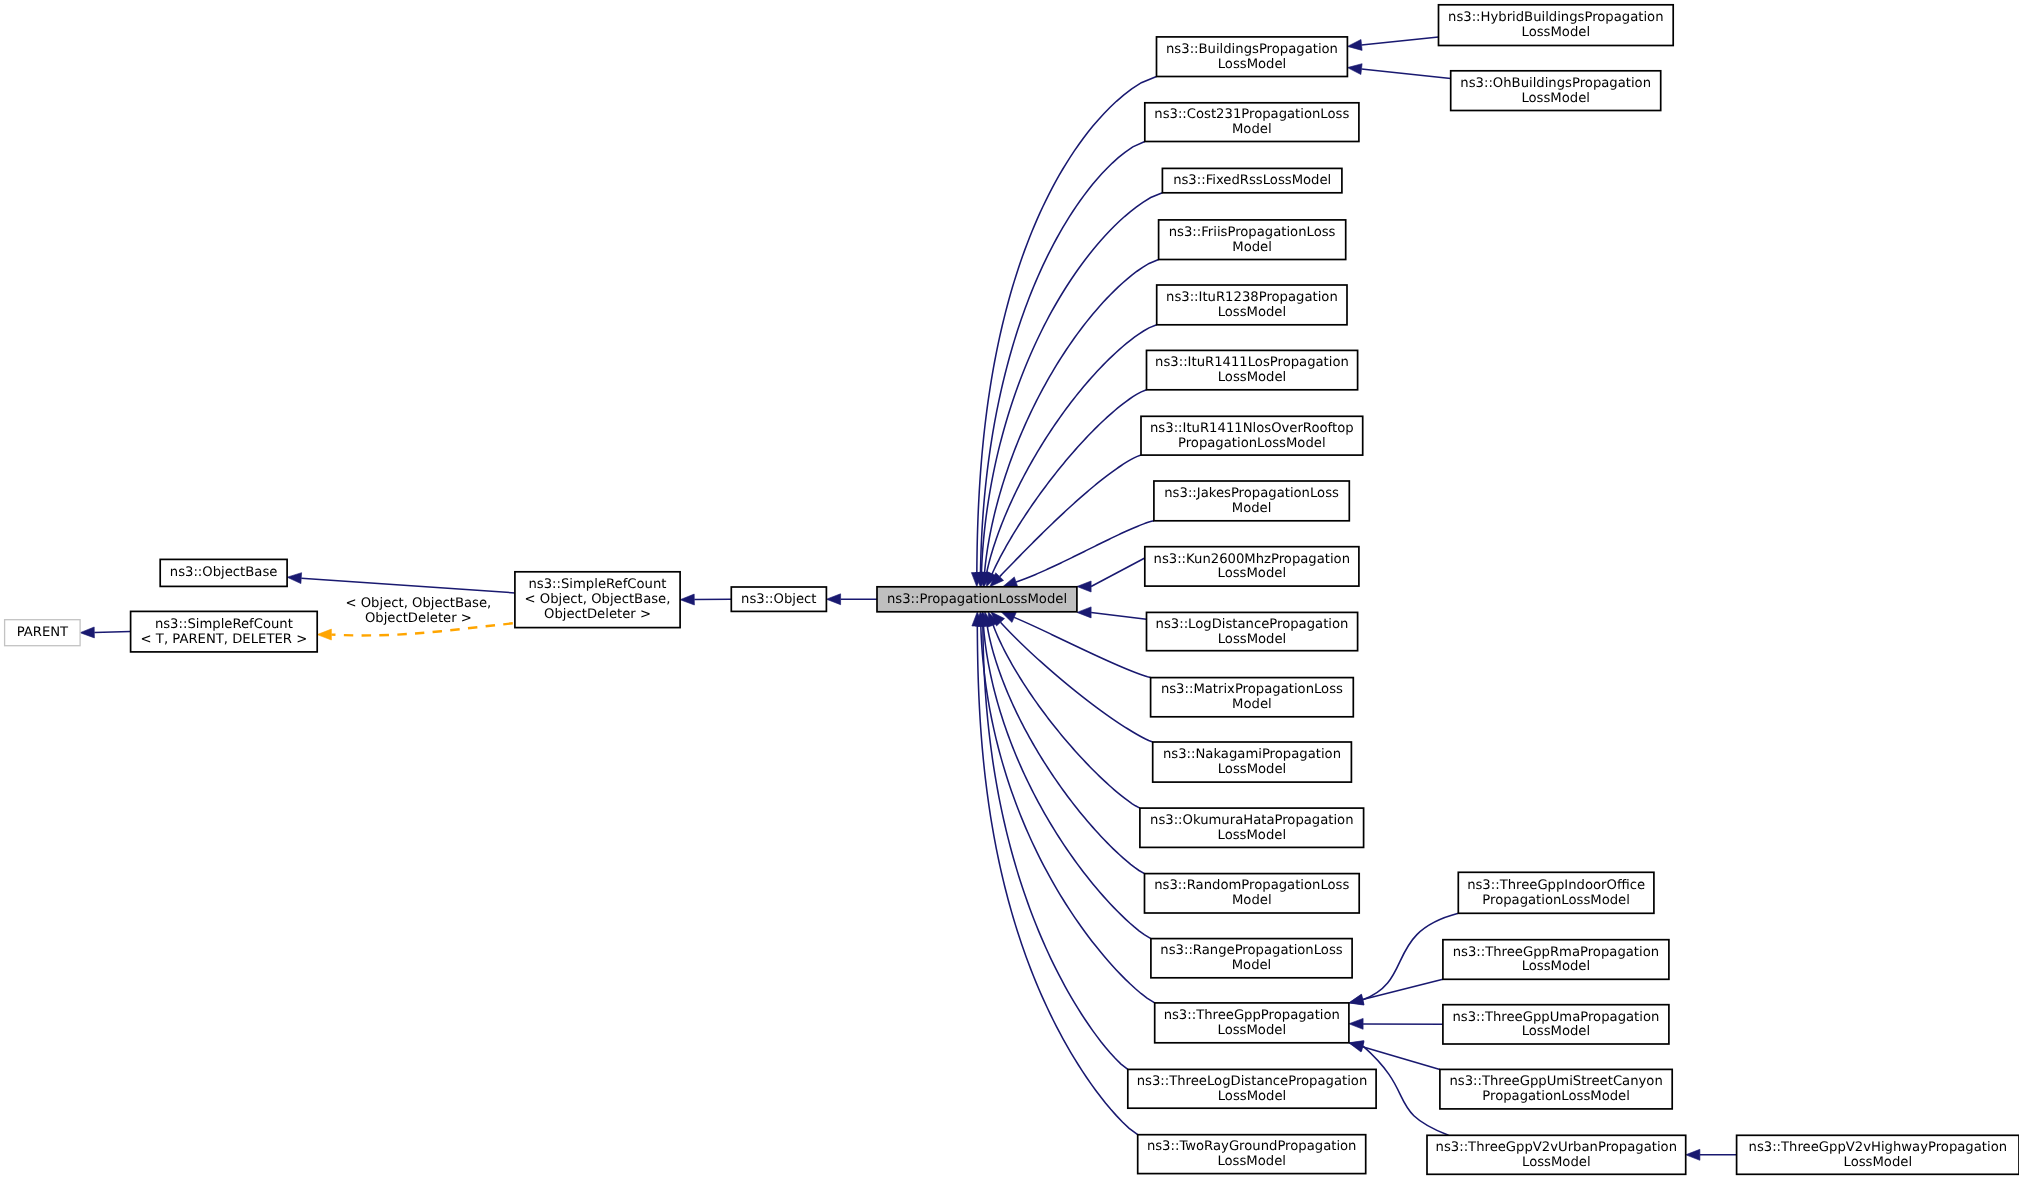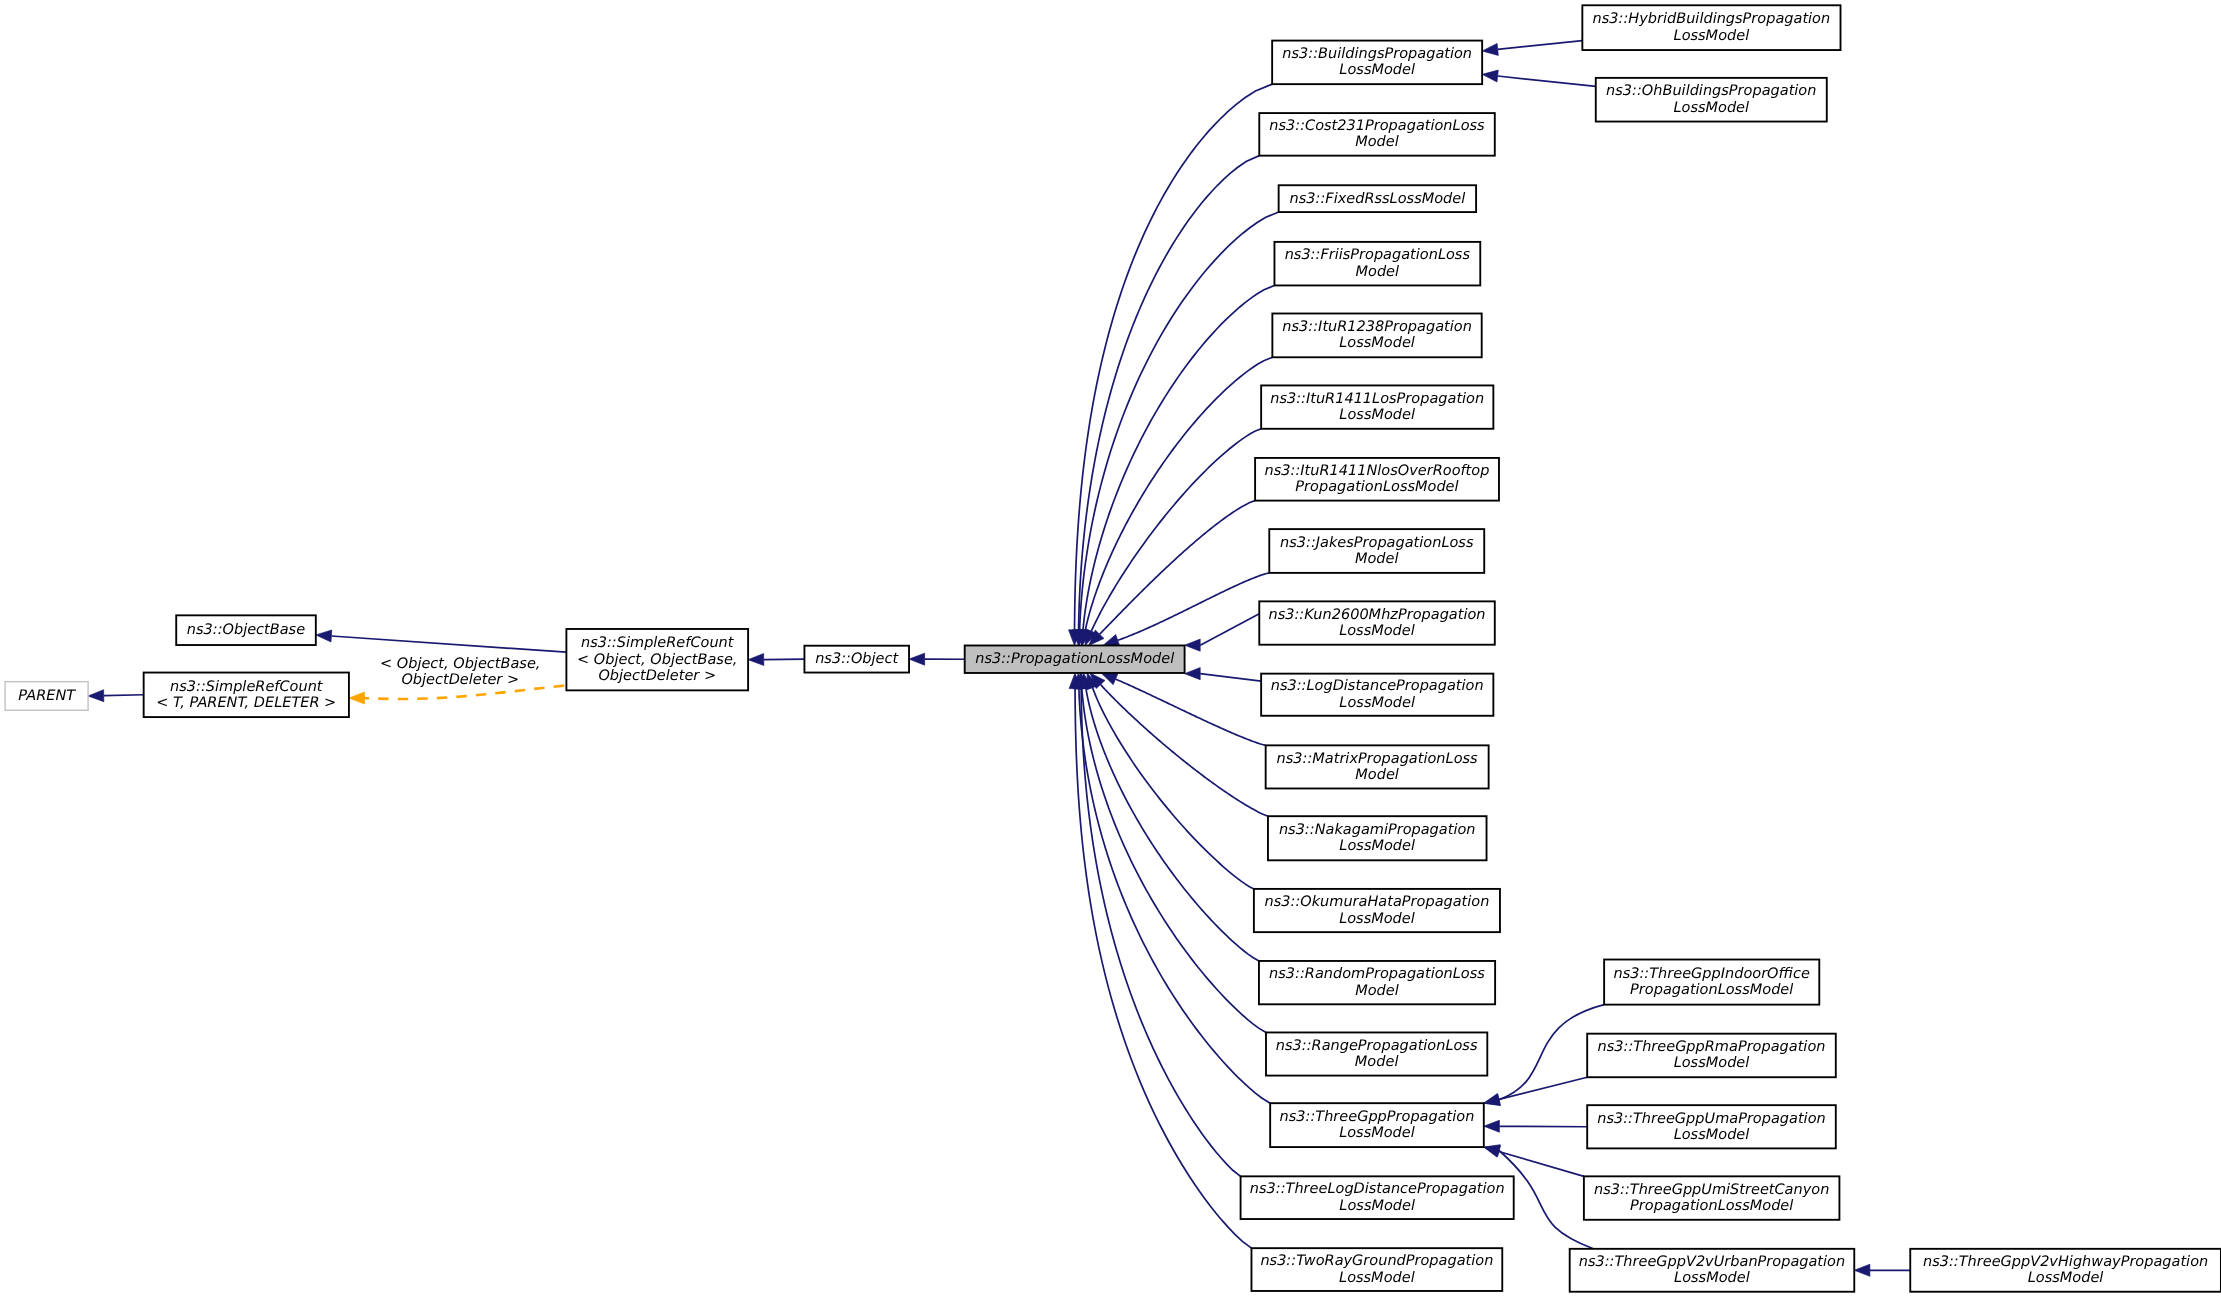--- a/index.html
+++ b/index.html
@@ -1,19 +1,19 @@
 <!DOCTYPE html>
 <html><head>
 <meta charset="utf-8">
 <style>
   html,body{margin:0;padding:0;background:#ffffff;}
   body{width:2019px;height:1180px;overflow:hidden;font-family:"DejaVu Sans",sans-serif;
         -webkit-font-smoothing:antialiased;text-rendering:geometricPrecision;}
   
-  #diagram{position:relative;width:2019px;height:1180px;will-change:transform;transform:translateZ(0);font-style:italic;}
+  #diagram{position:relative;width:2019px;height:1180px;will-change:transform;transform:translateZ(0);}
   
   svg text{paint-order:stroke fill;}
   svg{display:block;shape-rendering:geometricPrecision;}
   .nodebox{fill:#ffffff;stroke:#000000;stroke-width:1.7;}
   .nodebox.hl{fill:#bfbfbf;}
   .nodebox.faded{stroke:#c3c3c3;stroke-width:1.3;}
   .nodetext{font-family:"DejaVu Sans",sans-serif;font-size:13.2px;fill:#000000;text-anchor:middle;}
   .edge{fill:none;stroke:#191970;stroke-width:1.55;}
   .edge-dashed{fill:none;stroke:#ffa500;stroke-width:2.4;stroke-dasharray:9.5,8.3;}
   .arrow{fill:#191970;stroke:#191970;stroke-width:0.6;stroke-linejoin:miter;}

